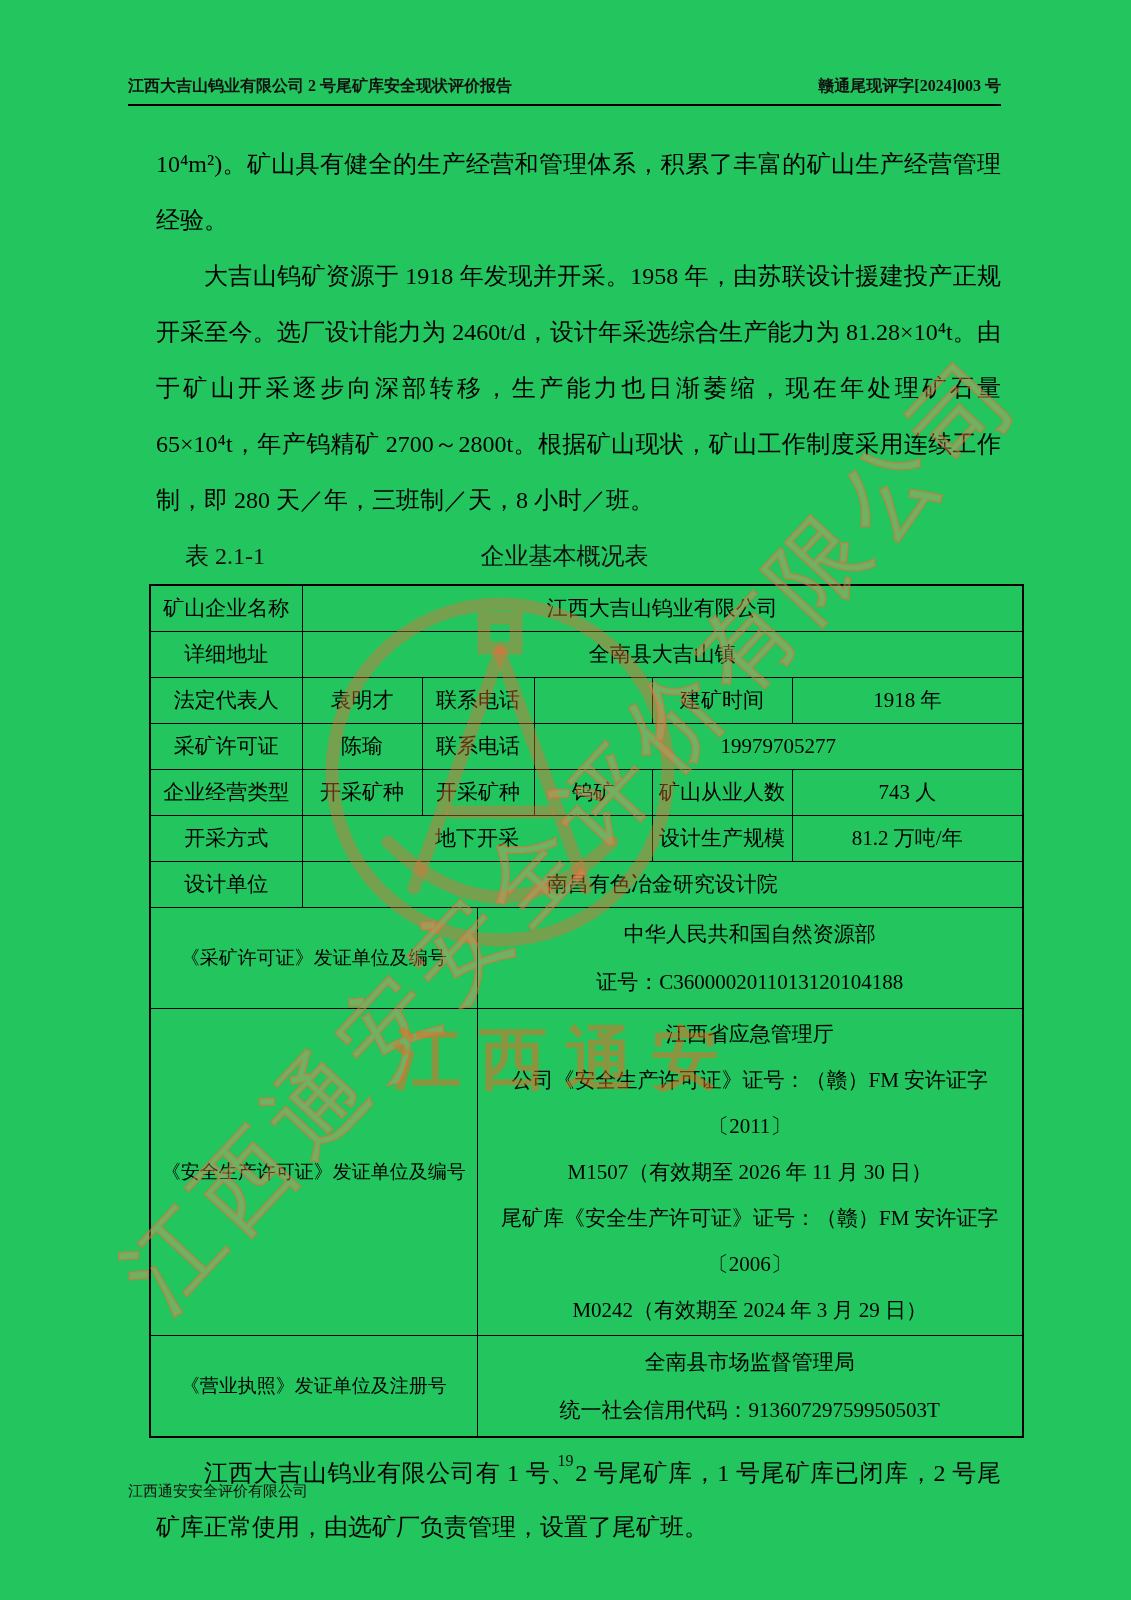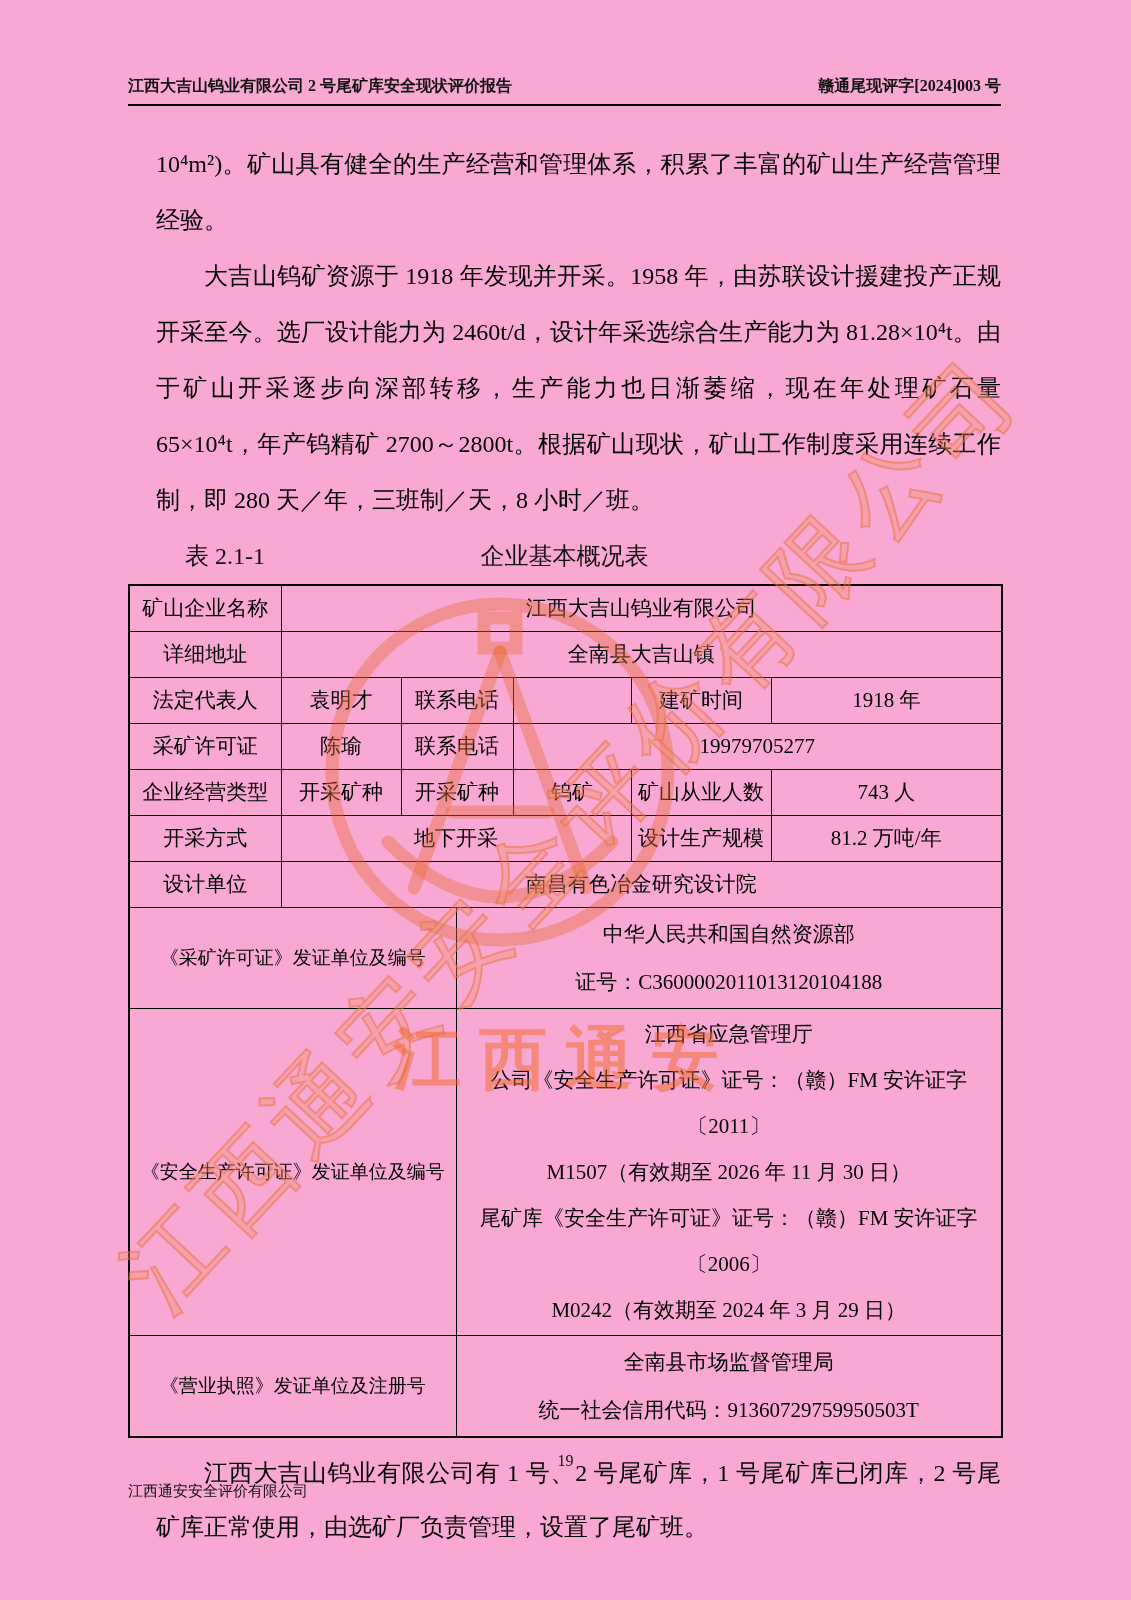--- a/index.html
+++ b/index.html
@@ -1,21 +1,21 @@
 <!DOCTYPE html>
 <html><head>
 <meta charset="utf-8">
 <style>
   * { margin:0; padding:0; box-sizing:border-box; }
   html,body { background:#ffffff; }
   body {
     width:1131px; height:1600px; position:relative; overflow:hidden;
     font-family:"Liberation Serif","DejaVu Serif",serif; color:#111;
   }
-  .page { position:relative; width:1131px; height:1600px; background:#f9a8d4;padding-left:20px; }
+  .page { position:relative; width:1131px; height:1600px; background:#22c55e;padding-left:20px; }
 
   
   .header {
     position:absolute; top:76px; left:128px; width:873px;
     display:flex; justify-content:space-between; align-items:flex-end;
     font-size:16px; font-weight:bold; padding-bottom:7px;
     border-bottom:2px solid #000;
   }
 
   
@@ -23,21 +23,21 @@
   .para { font-size:24px; line-height:56px; text-align:justify; color:#000;margin-left:28px; }
   .indent { text-indent:2em; }
 
   .table-title { position:relative; height:56px; line-height:56px; font-size:24px; }
   .table-title .no { position:absolute; left:57px; }
   .table-title .cap { position:absolute; left:0; right:0; text-align:center; }
 
   
   table.info-table {
     width:873px; border-collapse:collapse; table-layout:fixed;
-    border:2px solid #000; font-size:21px; color:#000;
+    border:2px solid #000; font-size:21px; color:#000;margin-left:21px;
   }
   table.info-table td {
     border:1px solid #000; text-align:center; vertical-align:middle;
     height:46px; padding:2px 4px; overflow:hidden;
   }
   table.info-table td.lbl-wide { font-size:19px; }
   td.multi { padding:6px 4px; }
   td.multi .ln { line-height:46px; font-size:21px; }
   td.multi2 .ln { line-height:48px; }
 

